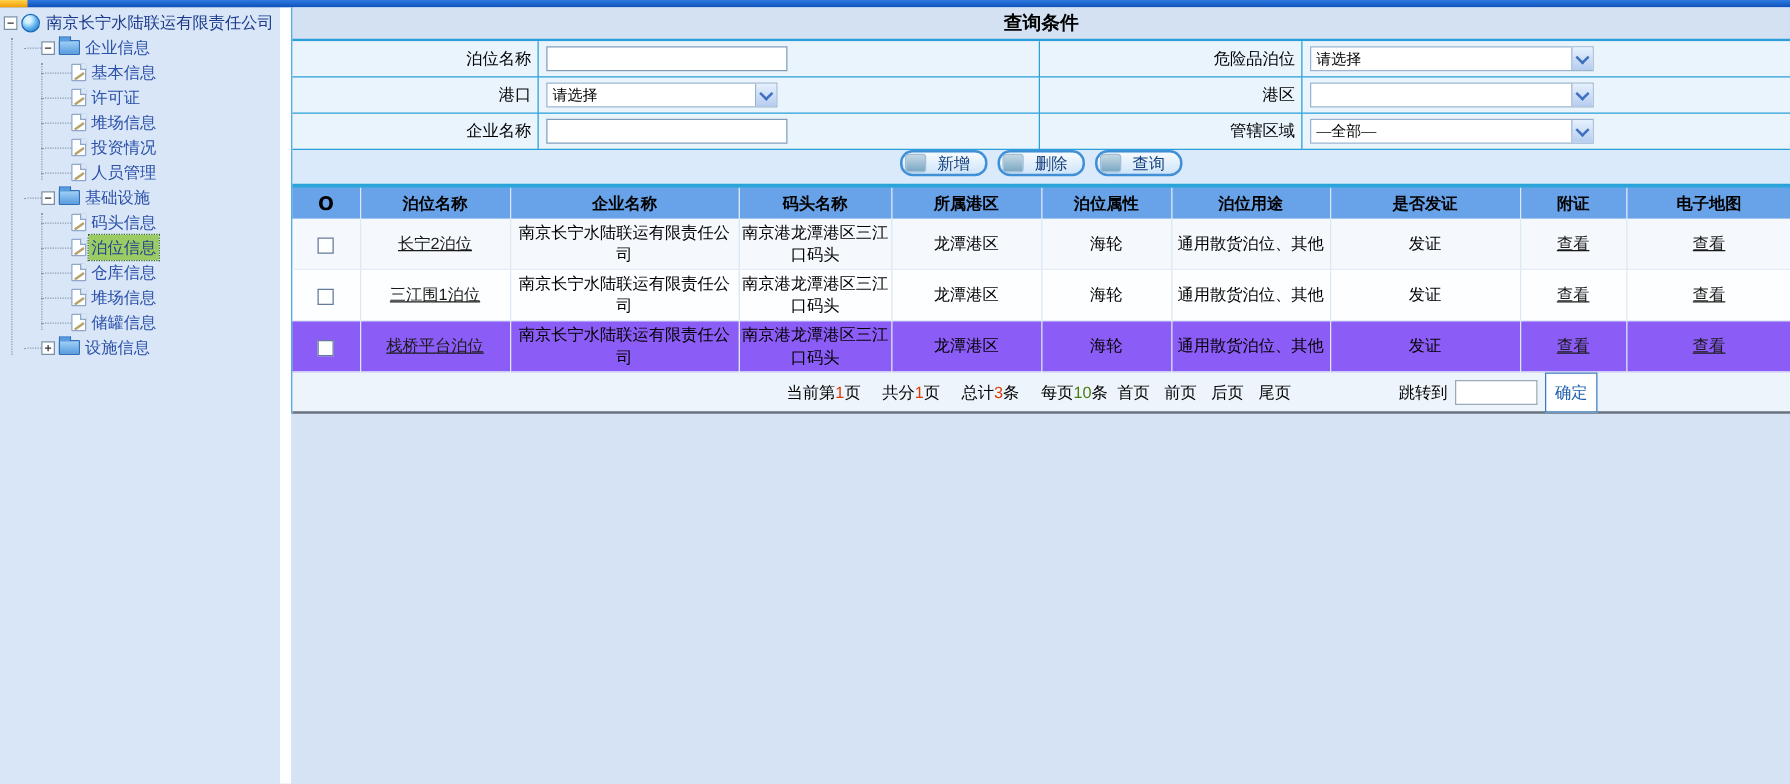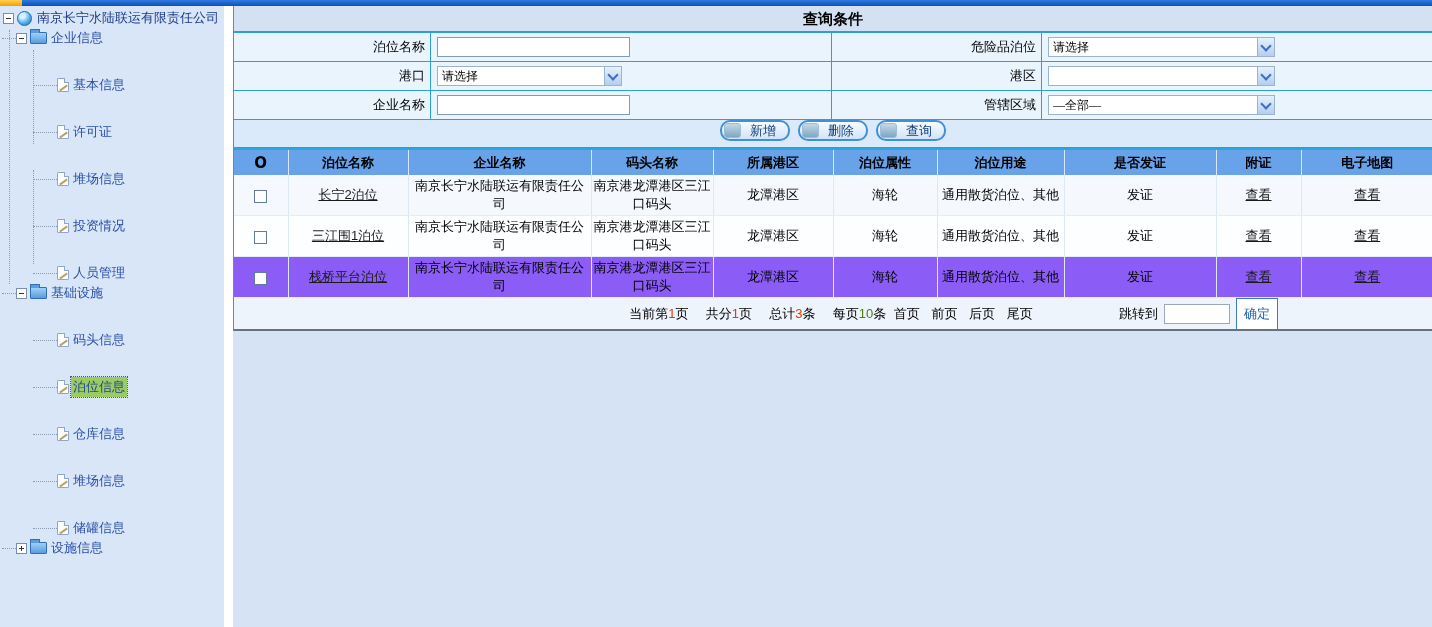--- a/index.html
+++ b/index.html
@@ -21,22 +21,22 @@
 
   
   .sidebar { position:absolute; left:0; top:6px; width:224px; height:621px;
              background:#d8e6f8; overflow:hidden; }
   .gutter  { position:absolute; left:224px; top:6px; width:9px; height:621px; background:#ffffff; }
 
   .tree { position:relative; padding-top:2px; color:#2b50a8; }
   .trow { display:flex; align-items:center; height:20px; white-space:nowrap; position:relative; z-index:2; }
   .trow .lbl { padding:1px 2px; }
   .lvl0 { padding-left:3px; font-weight:normal; color:#1c3a8a; }
-  .lvl1 { padding-left:2px; }
-  .lvl2 { padding-left:33px;margin-top:27px; }
+  .lvl1 { padding-left:19px; }
+  .lvl2 { padding-left:33px; }
 
   .stub { border-top:1px dotted #8a9ab0; height:0; }
   .stub.s1 { width:14px; }
   .stub.s2 { width:24px; }
 
   .vline { position:absolute; border-left:1px dotted #8a9ab0; width:0; z-index:1; }
   .vl-root { left:9px;  top:24px;  height:254px; }
   .vl-g1   { left:33px; top:44px;  height:94px; }
   .vl-g2   { left:33px; top:164px; height:94px; }
 

